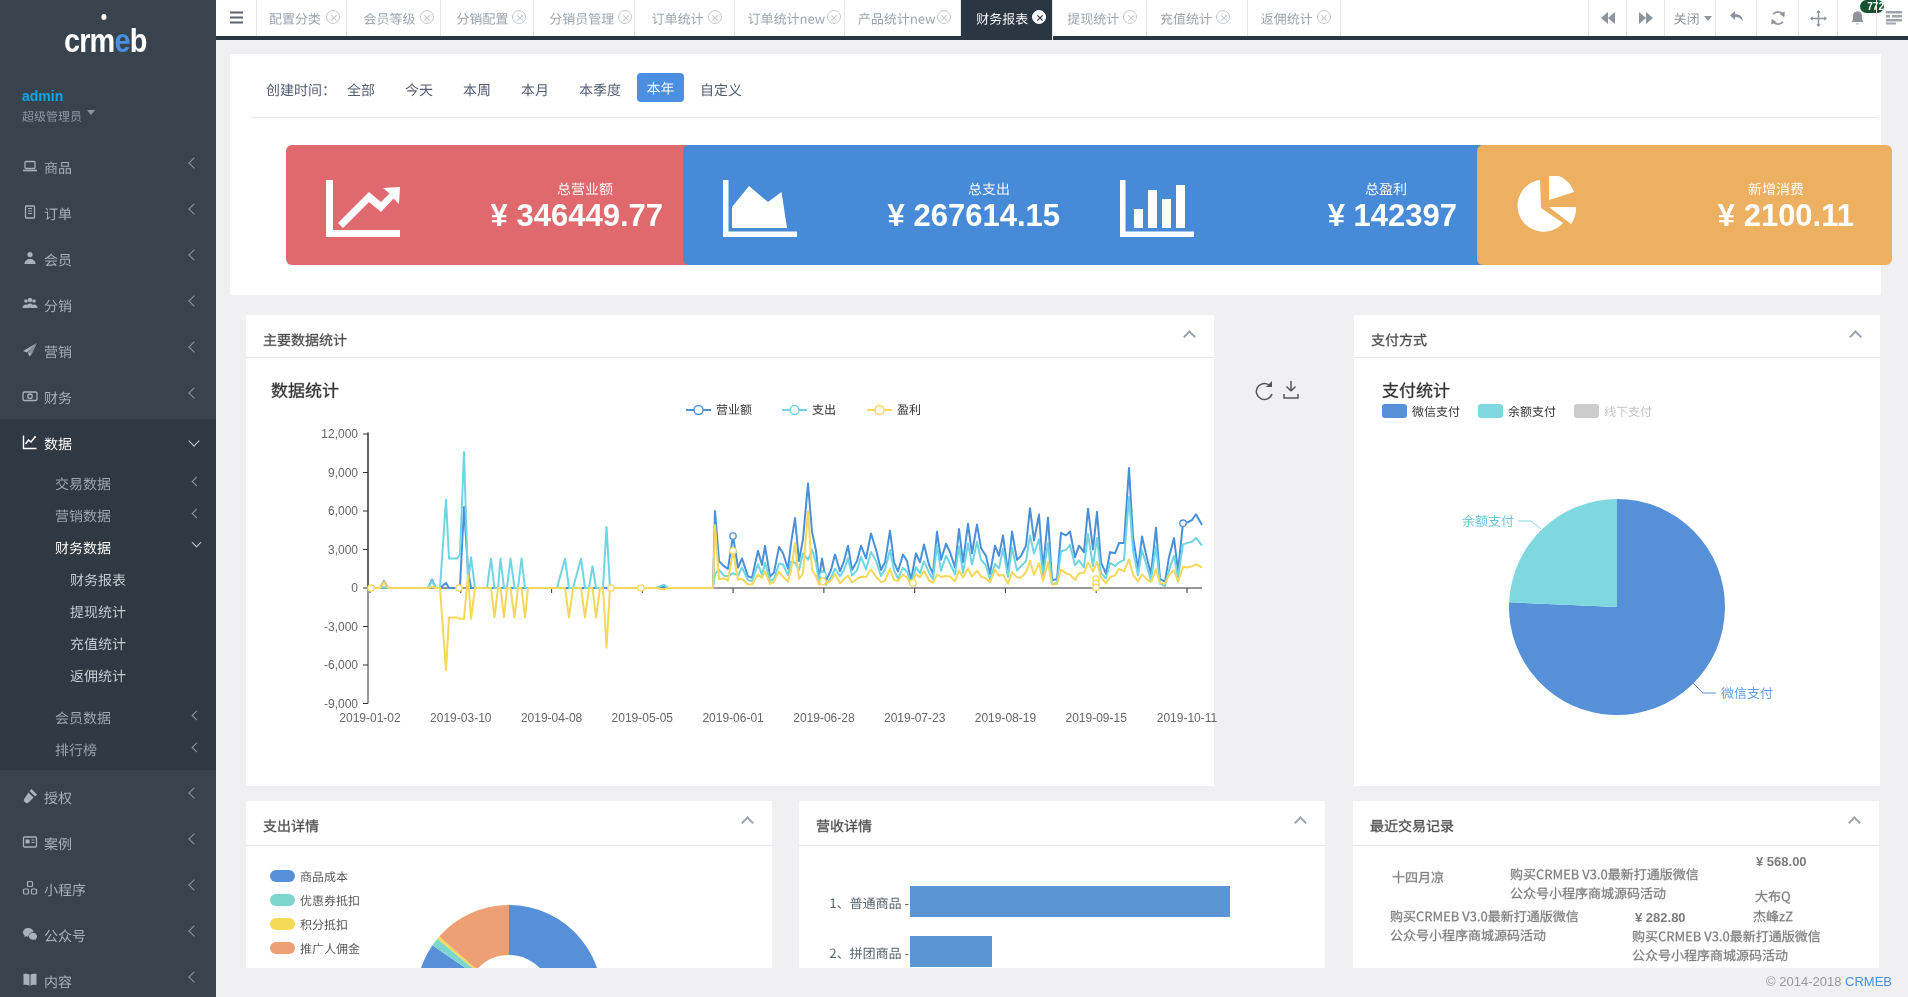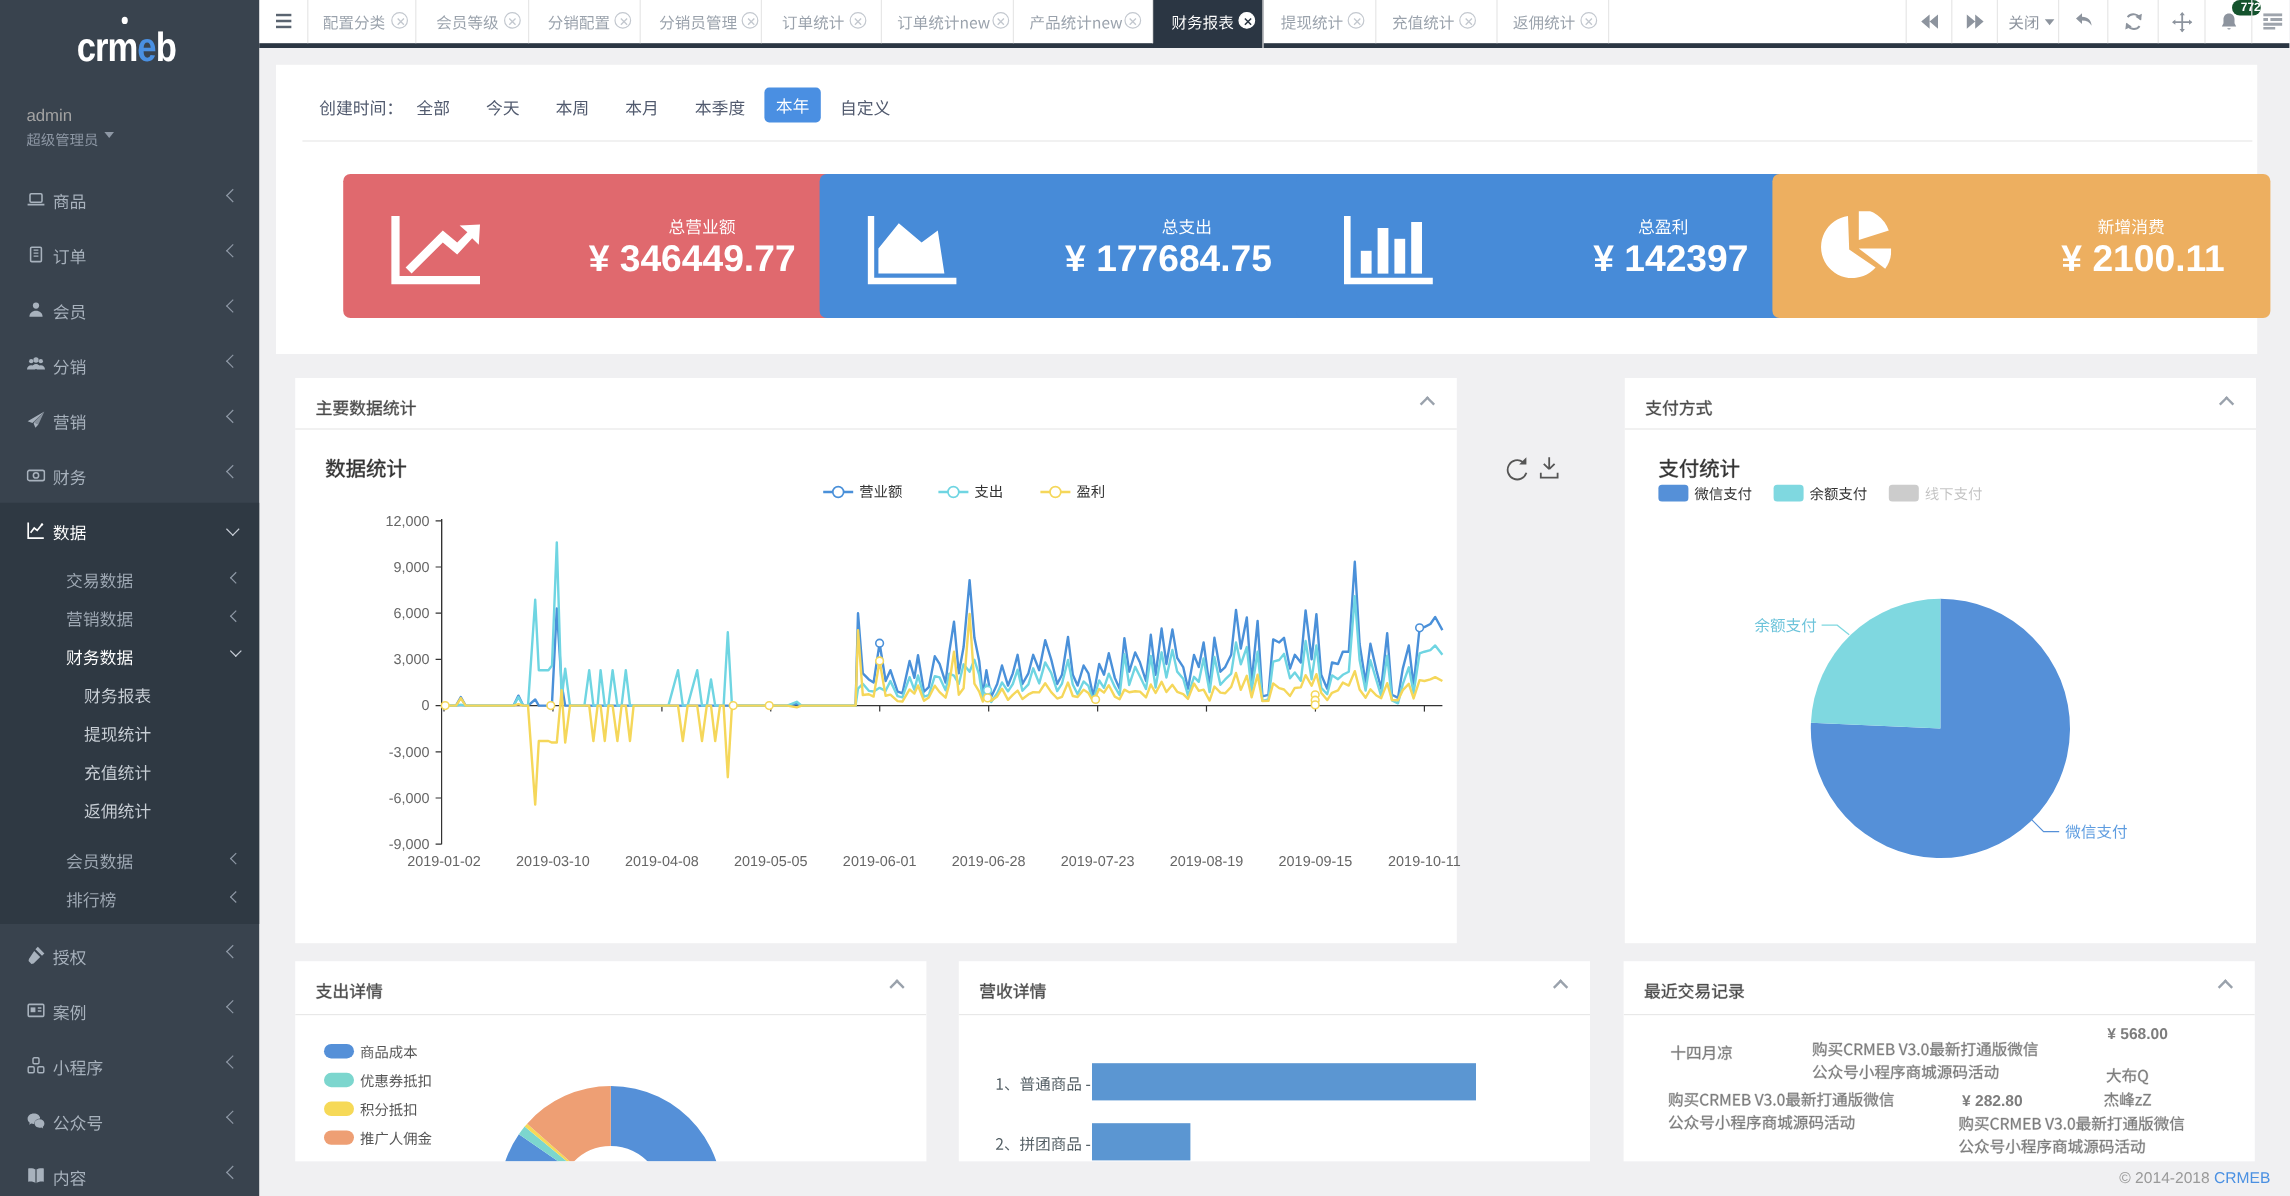--- a/index.html
+++ b/index.html
@@ -2,21 +2,21 @@
 <html><head>
 <meta charset="utf-8">
 <style>
 *{margin:0;padding:0;box-sizing:border-box}
 html,body{width:1908px;height:997px;overflow:hidden;font-family:"Liberation Sans",sans-serif;background:#f0f0f2;position:relative}
 
 #side{position:absolute;left:0;top:0;width:216px;height:997px;background:#39434e;z-index:5}
 #side .logo{position:absolute;left:64px;top:21px;color:#fff;font-size:34px;font-weight:bold;letter-spacing:-1px;transform:scaleX(.85);transform-origin:0 0}
 #side .logo .e{color:#4a90e2}
 #side .logo .dot{position:absolute;left:44px;top:-7px;width:5px;height:5px;border:3px solid #fff;border-radius:50%}
-.uname{position:absolute;left:22px;top:88px;color:#a3a3a3;font-size:14px;font-weight:normal}
+.uname{position:absolute;left:22px;top:88px;color:#0ea5e9;font-size:14px;font-weight:bold}
 .urole{position:absolute;left:22px;top:107px;color:#8e98a5;font-size:12px}
 .urole:after{content:"";position:absolute;left:65px;top:3px;border:4px solid transparent;border-top:5px solid #8e98a5}
 .mi{position:absolute;left:0;width:216px;height:46px;color:#aab4bf;font-size:14px}
 .mi .ic{position:absolute;left:22px;top:15px;width:16px;height:16px}
 .mi .tx{position:absolute;left:44px;top:14px}
 .mi .ar{position:absolute;right:18px;top:16px;width:8px;height:8px}
 .sub{position:absolute;left:0;color:#9ea8b3;font-size:14px}
 .s2{color:#c9cfd6}
 #dataSec{position:absolute;left:0;top:419px;width:216px;height:351px;background:#2f3943}
 
@@ -305,21 +305,21 @@
     </svg>
 <span class="lab"></span>
     <span class="val">¥ 346449.77</span>
   </div>
 <div class="card" style="left:683px;background:#478bd8">
 <svg style="position:absolute;left:40px;top:35px" width="74" height="57" viewBox="0 0 74 57">
       <path d="M0 0h5.5v51.5H76v5.5H0z" fill="#fff"></path>
       <path d="M9 48V27l17-21 19 16 13.5-10L64 48z" fill="#fff"></path>
     </svg>
 <span class="lab"></span>
-    <span class="val">¥ 177684.75</span>
+    <span class="val">¥ 267614.15</span>
   </div>
 <div class="card" style="left:1080px;background:#478bd8">
 <svg style="position:absolute;left:40px;top:35px" width="74" height="57" viewBox="0 0 74 57">
       <path d="M0 0h5.5v51.5H76v5.5H0z" fill="#fff"></path>
       <rect x="14" y="29" width="9" height="19" fill="#fff"></rect>
       <rect x="28" y="10" width="9" height="38" fill="#fff"></rect>
       <rect x="42" y="19" width="9" height="29" fill="#fff"></rect>
       <rect x="56" y="5" width="9" height="43" fill="#fff"></rect>
     </svg>
 <span class="lab"></span>

